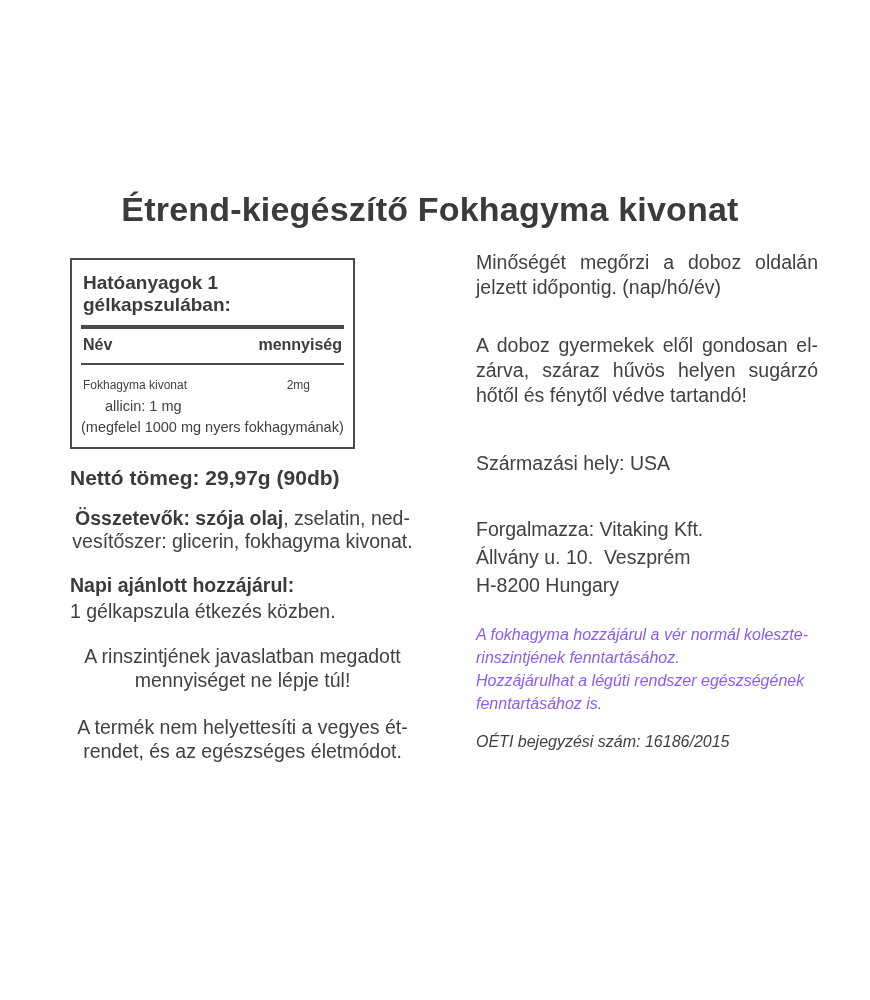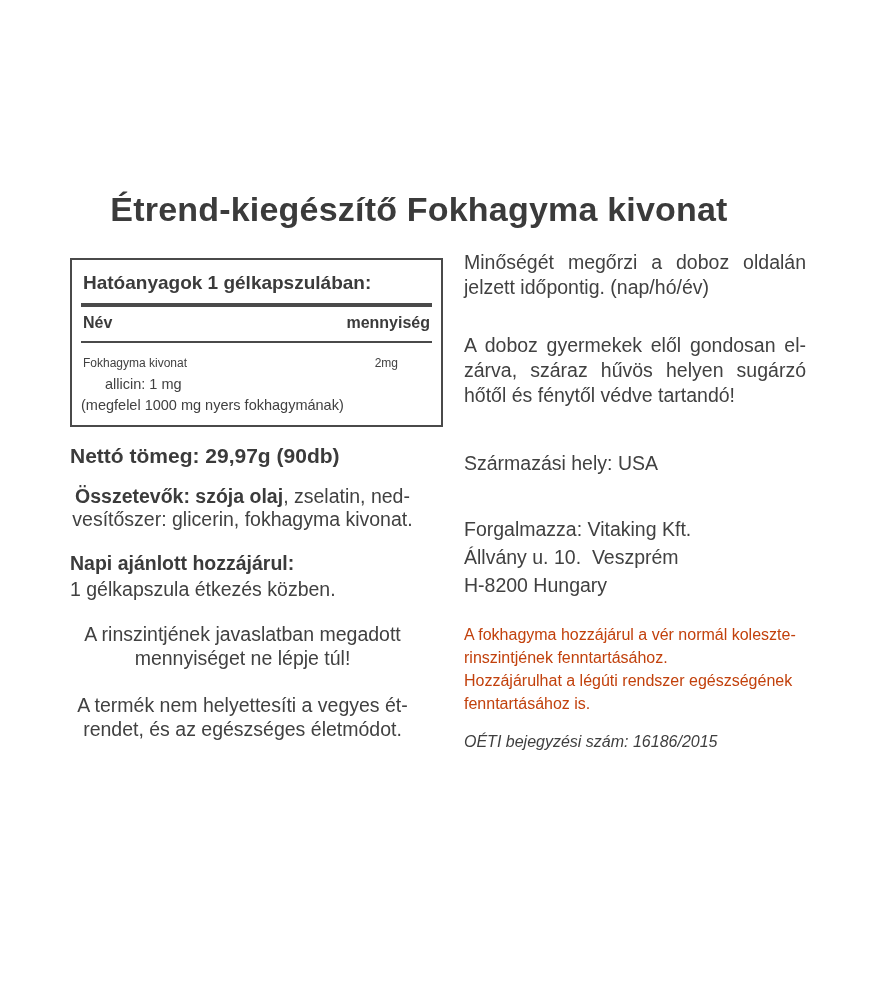--- a/index.html
+++ b/index.html
@@ -12,47 +12,47 @@
     position: relative;
     width: 870px;
     height: 1000px;
     background: #ffffff;
     color: #414141;
     overflow: hidden;
   }
   .title {
     position: absolute;
     top: 190px;
-    left: 59px;
+    left: 70px;
     width: 720px;
     text-align: center;
     font-size: 34px;
     font-weight: bold;
     color: #3b3b3b;
     letter-spacing: 0.2px;
     white-space: nowrap;
   }
   .col-left {
     position: absolute;
     top: 258px;
     left: 70px;
     width: 345px;
   }
   .col-right {
     position: absolute;
     top: 250px;
-    left: 464px;
+    left: 476px;
     width: 342px;
   }
   
   .facts-box {
     border: 2px solid #4a4a4a;
     padding: 9px 9px 12px 9px;
     box-sizing: border-box;
-    width: 373px;
+    width: 285px;
   }
   .facts-header {
     font-size: 19px;
     font-weight: bold;
     color: #3b3b3b;
     padding: 3px 2px 0 2px;
   }
   .rule-thick {
     border: none;
     border-top: 4px solid #4a4a4a;
@@ -130,23 +130,24 @@
     font-size: 19.5px;
   }
   .distributor {
     margin-top: 40px;
     font-size: 19.5px;
     line-height: 28px;
   }
   .distributor .ln { white-space: pre-wrap; }
   .claims {
     margin-top: 24px;
+    font-style: italic;
     font-size: 16px;
     line-height: 23px;
-    color: #c2410c;
+    color: #8b5cf6;
   }
   .registration {
     margin-top: 18px;
     font-style: italic;
     font-size: 16px;
     color: #3f3f3f;
   }
 </style>
 </head>
 <body>

